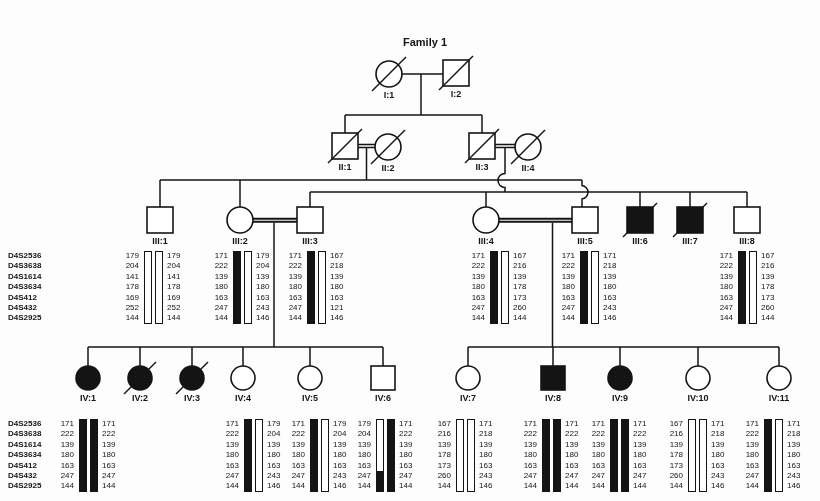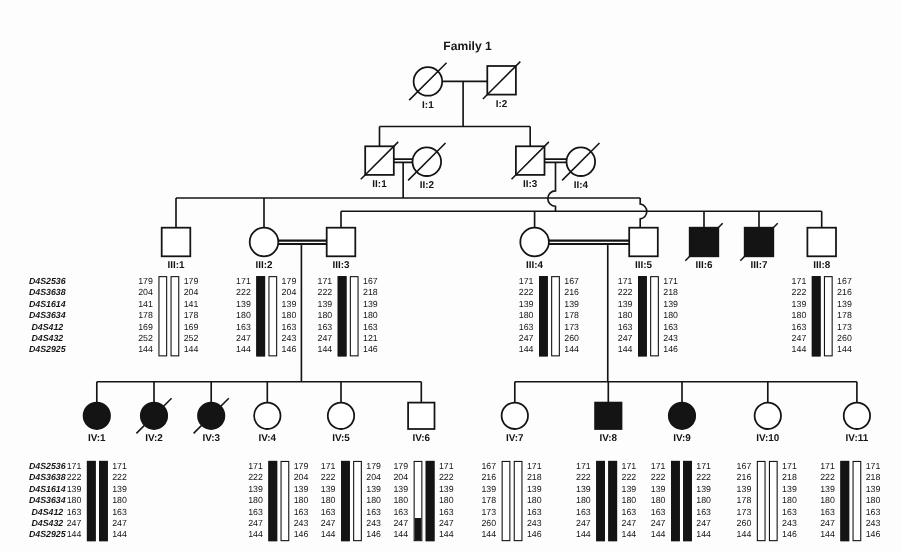--- a/index.html
+++ b/index.html
@@ -2,22 +2,22 @@
 <html><head>
 <meta charset="utf-8">
 <style>
   html,body{margin:0;padding:0;background:#ffffff;}
   #fig{position:relative;width:820px;height:501px;background:#fdfdfd;overflow:hidden;
        font-family:"Liberation Sans",sans-serif;color:#141414;}
   #ped-svg{position:absolute;left:0;top:0;}
   .sym-label{font:bold 9px "Liberation Sans",sans-serif;fill:#141414;}
   #fig-title{position:absolute;left:380px;top:36px;width:90px;text-align:center;
              font-size:11px;font-weight:bold;}
-  .markers{position:absolute;width:70px;font-style:italic;font-weight:bold;font-size:8px;
-           line-height:10.4px;letter-spacing:0px;text-align:center;}
+  .markers{position:absolute;width:70px;font-weight:bold;font-size:8px;
+           line-height:10.4px;letter-spacing:0px;}
   .hap{position:absolute;display:flex;align-items:center;}
   .hcol{width:19px;font-size:8px;line-height:10.4px;}
   .hcol.l{text-align:right;margin-right:3px;}
   .hcol.r{text-align:left;margin-left:3px;}
   .bar{width:8px;height:72.8px;border:1px solid #141414;box-sizing:border-box;
        margin:0 1.5px;background:#ffffff;}
   .bar.filled{background:#141414;}
   .bar.open{background:#ffffff;}
   .bar.recomb{background:linear-gradient(to bottom,#ffffff 0%,#ffffff 71.4%,#141414 71.4%,#141414 100%);}
 </style>

